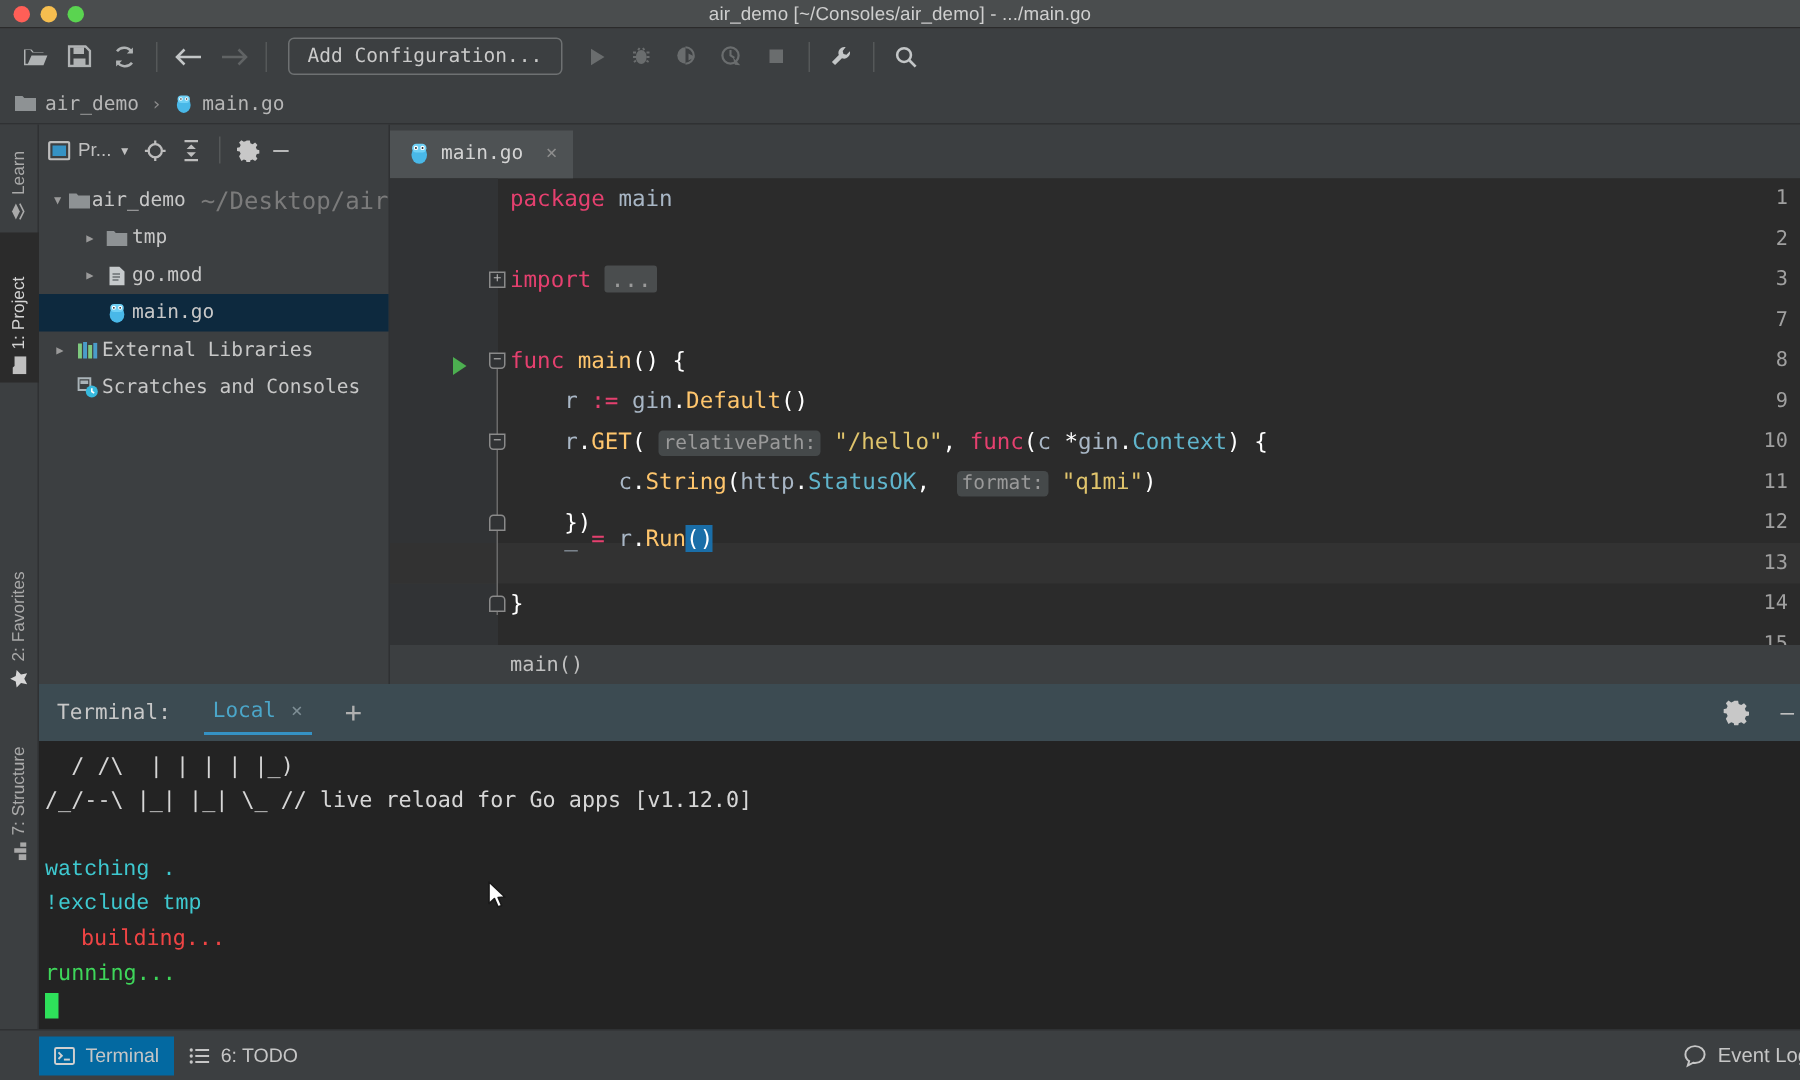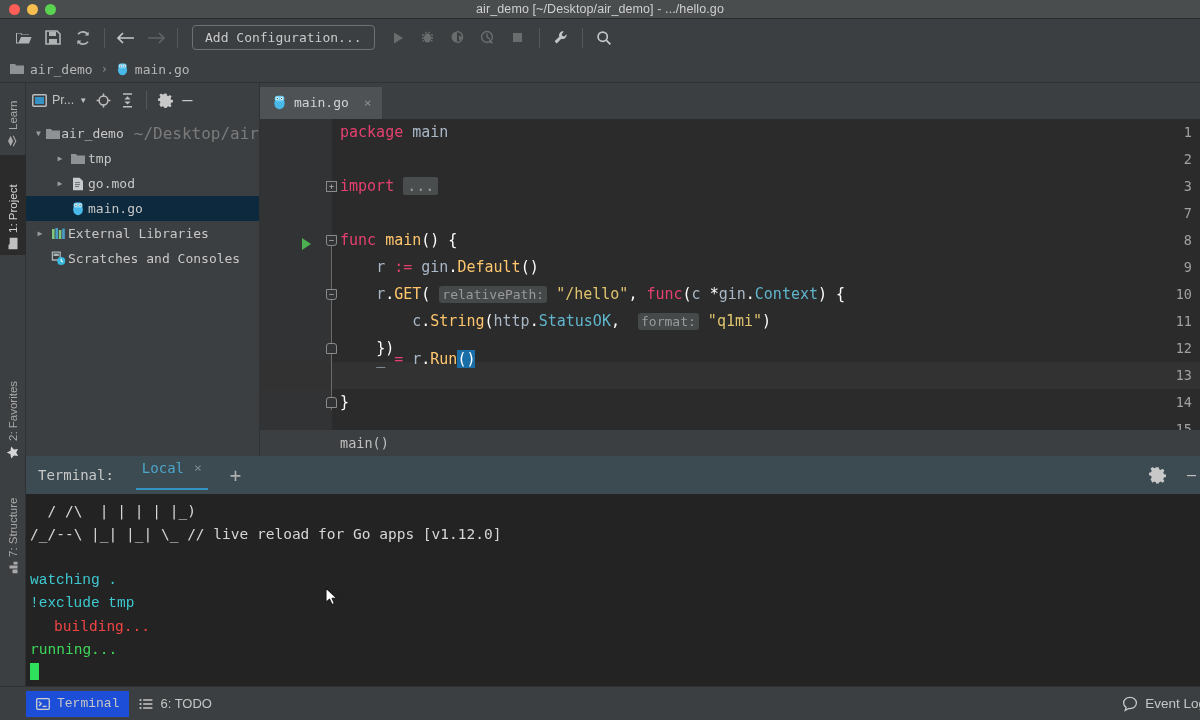--- a/index.html
+++ b/index.html
@@ -128,21 +128,21 @@
   }
 
   
   .termwrap { position:absolute; left:26px; top:456px; width:1174px; height:230px; background:#2b2b2b; }
   .termhead {
     height:38px; background:#3c4b52; display:flex; align-items:center; padding-left:12px;
     position:relative;
   }
   .termlabel { color:#c8c8c8; font-size:14px; margin-right:22px; font-family:"DejaVu Sans Mono", monospace;}
   .termtab {
-    height:30px; display:flex; align-items:flex-start; gap:10px; padding:0 6px;
+    height:30px; display:flex; align-items:center; gap:10px; padding:0 6px;
     color:#4ba6c9; font-size:14px; border-bottom:2px solid #3592c4;
     font-family:"DejaVu Sans Mono", monospace;
   }
   .termtab .closex { color:#7e8e95; font-size:13px; }
   .termplus { margin-left:22px; color:#b0b0b0; font-size:19px; }
   .termgear { position:absolute; right:34px; top:50%; transform:translateY(-50%); }
   .termmin { position:absolute; right:4px; top:50%; transform:translateY(-50%); color:#c5c5c5; font-size:15px;}
   .termbody { height:192px; background:#232323; padding:6px 0 0 4px; font-family:"DejaVu Sans Mono", monospace; font-size:14.5px; }
   .tline { height:23px; line-height:23px; white-space:pre; color:#d6d6d6; padding-left:0px; }
   .c-cyan { color:#3ec9d0;font-family:Liberation Mono, monospace; }
@@ -151,39 +151,39 @@
   .cursorblock { display:inline-block; width:9px; height:17px; background:#2ee05a; vertical-align:-3px; }
 
   
   .statusbar {
     position:absolute; left:0; bottom:0; width:1200px; height:34px;
     background:#3c3f41; display:flex; align-items:center; padding-left:26px;
     border-top:1px solid #2f3133;
   }
   .sb-item { display:flex; align-items:center; gap:7px; height:26px; padding:0 10px; color:#c6c6c6;
              font-family:"Liberation Sans", sans-serif; font-size:13px; }
-  .sb-item.active { background:#1d4ed8;font-family:Liberation Mono, monospace; }
+  .sb-item.active { background:#0369a1; }
   .sb-right { position:absolute; right:-4px; display:flex; align-items:center; gap:7px; color:#c6c6c6;
               font-family:"Liberation Sans", sans-serif; font-size:13.5px; }
 
   
   .mousecursor { position:absolute; left:325px; top:587px; pointer-events:none; }
 </style>
 </head>
 <body>
 
 <div id="app">
 
   <div class="titlebar">
     <div class="traffic">
       <div class="dot red"></div>
       <div class="dot yellow"></div>
       <div class="dot green"></div>
     </div>
-    <div class="title-text">air_demo [~/Desktop/air_demo] - .../hello.go</div>
+    <div class="title-text">air_demo [~/Consoles/air_demo] - .../main.go</div>
   </div>
 
   <div class="toolbar">
     <div class="tb-icon">
       <svg width="17" height="15" viewBox="0 0 17 15">
           <path d="M1 3h5l1.4 1.6H14V5H6.6L5.2 3.4H2v9.1h1.6L6 7h10.6l-2.6 6.5H1z" fill="#b0b3b4"></path>
         </svg>
     </div>
     <div class="tb-icon">
       <svg width="16" height="15" viewBox="0 0 16 15">

